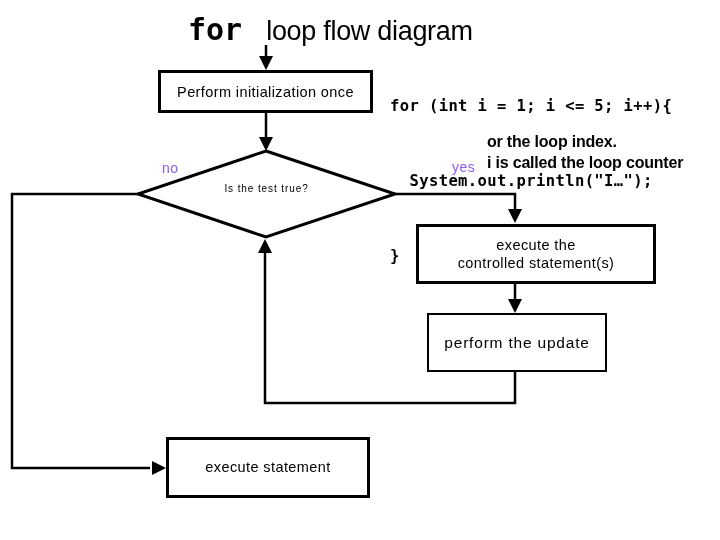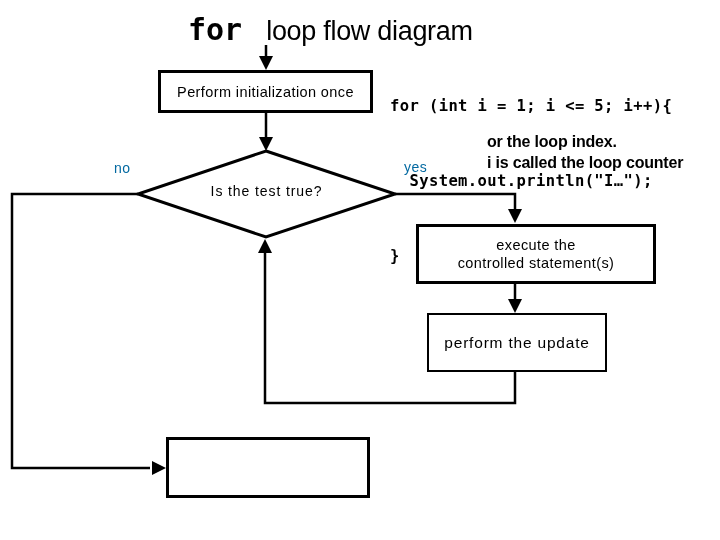--- a/index.html
+++ b/index.html
@@ -29,23 +29,23 @@
     display:flex;flex-direction:column;align-items:center;justify-content:center;
     text-align:right;font-size:14.5px;letter-spacing:0.4px;line-height:18px;
     box-sizing:border-box;
   }
   .box-init{left:158px;top:70px;width:215px;height:43px;}
   .box-exec{left:416px;top:224px;width:240px;height:60px;}
   .box-update{left:427px;top:313px;width:180px;height:59px;border-width:2px;font-size:15.5px;letter-spacing:0.8px;}
   .box-after{left:166px;top:437px;width:204px;height:61px;line-height:19px;}
   .decision-label{
     position:absolute;left:138px;top:183px;width:257px;text-align:center;
-    font-size:14px;letter-spacing:0.9px;
+    font-size:10px;letter-spacing:0.9px;
   }
-  .edge-label{position:absolute;font-size:14px;color:#0369a1;letter-spacing:0.5px;}
+  .edge-label{position:absolute;font-size:14px;color:#8b5cf6;letter-spacing:0.5px;margin-left:48px;}
   .label-no{left:114px;top:160px;}
   .label-yes{left:404px;top:159px;}
 </style>
 </head>
 <body>
 
 <div id="stage">
 
   <svg class="connectors" viewBox="0 0 720 540" xmlns="http://www.w3.org/2000/svg">
     <g stroke="#000" stroke-width="2.5" fill="none">
@@ -100,18 +100,19 @@
   <div class="flowbox box-exec">
     <div>execute the</div>
     <div>controlled statement(s)</div>
   </div>
 
   <div class="flowbox box-update">
     <div>perform the update</div>
   </div>
 
   <div class="flowbox box-after">
+    <div>execute statement</div>
   </div>
 
   <div class="edge-label label-no">no</div>
   <div class="edge-label label-yes">yes</div>
 
 </div>
 
 </body></html>

